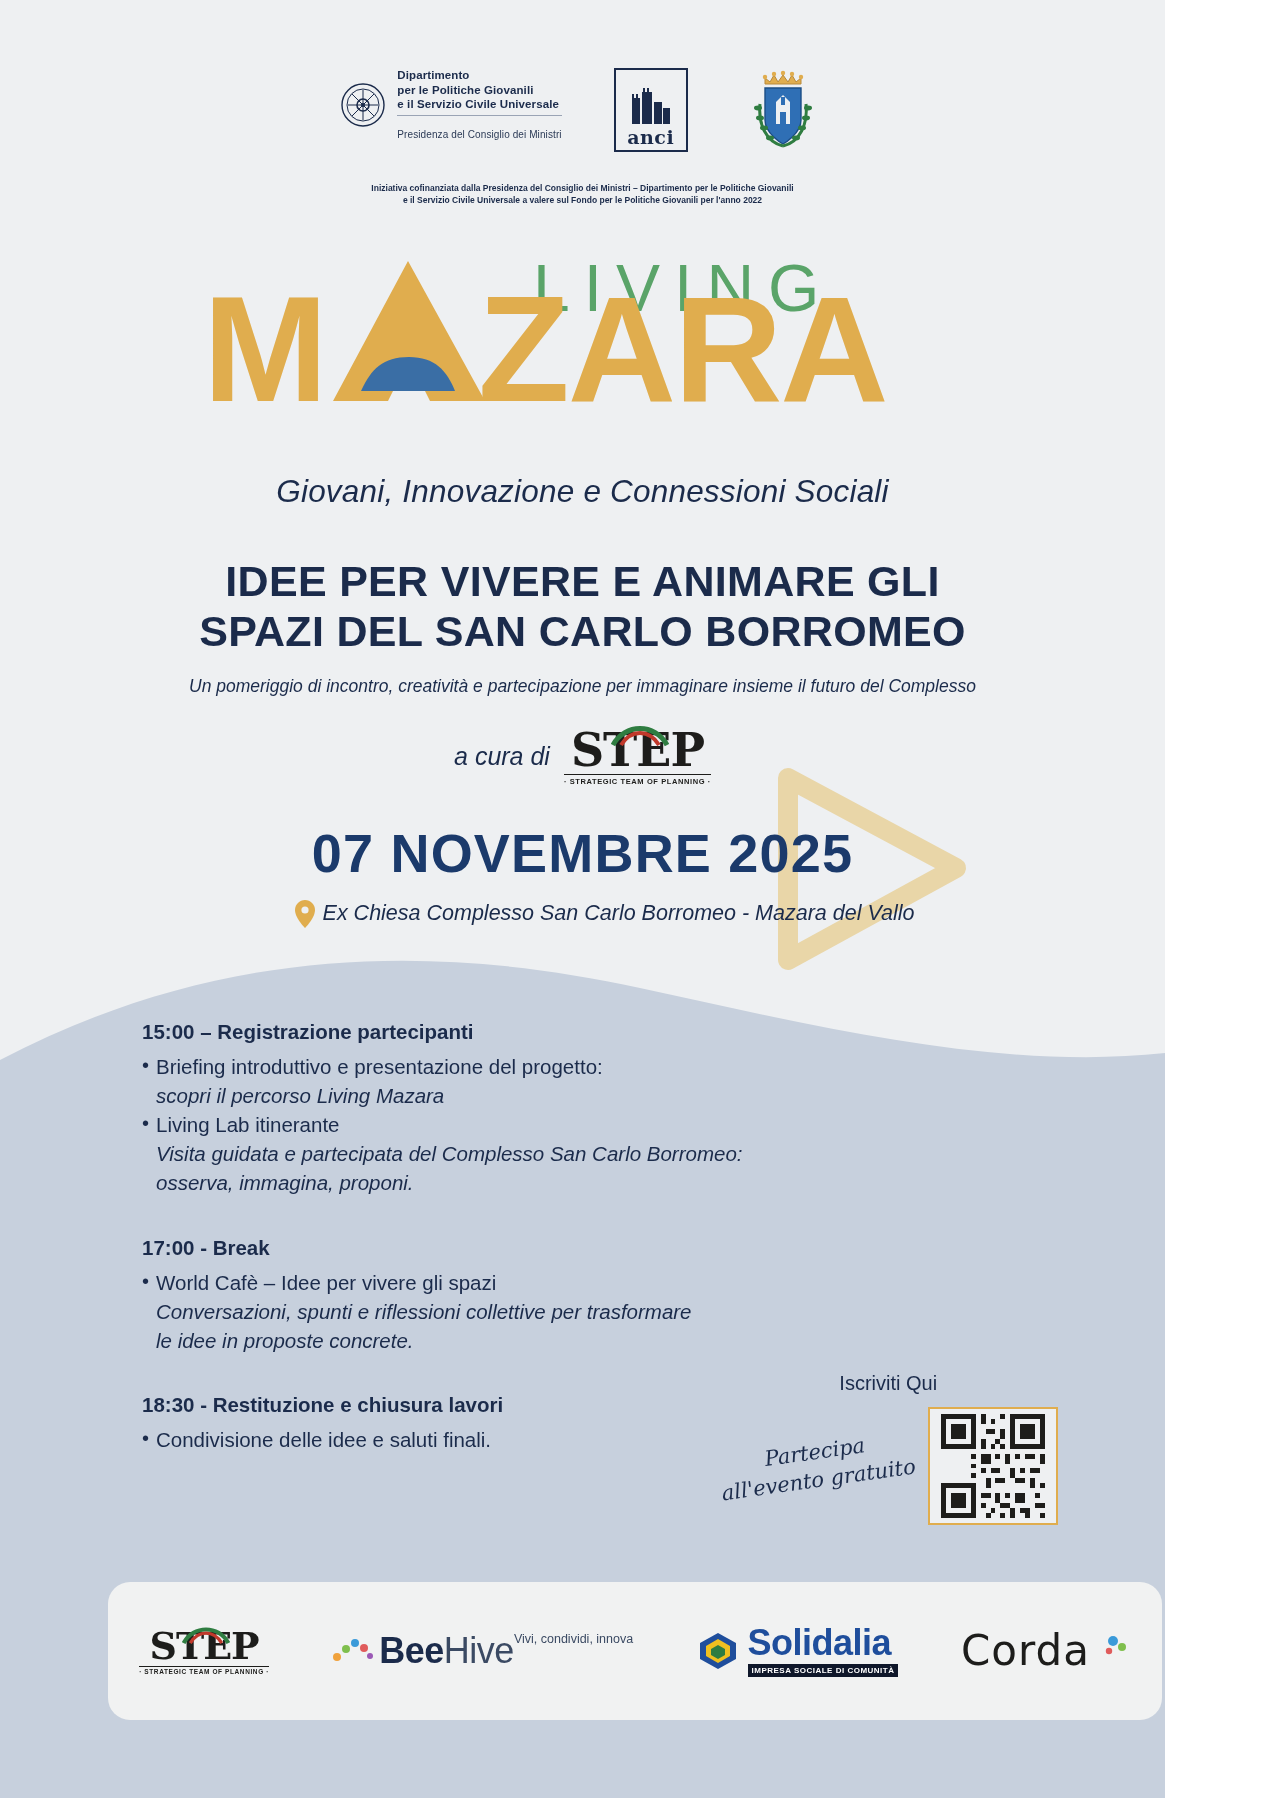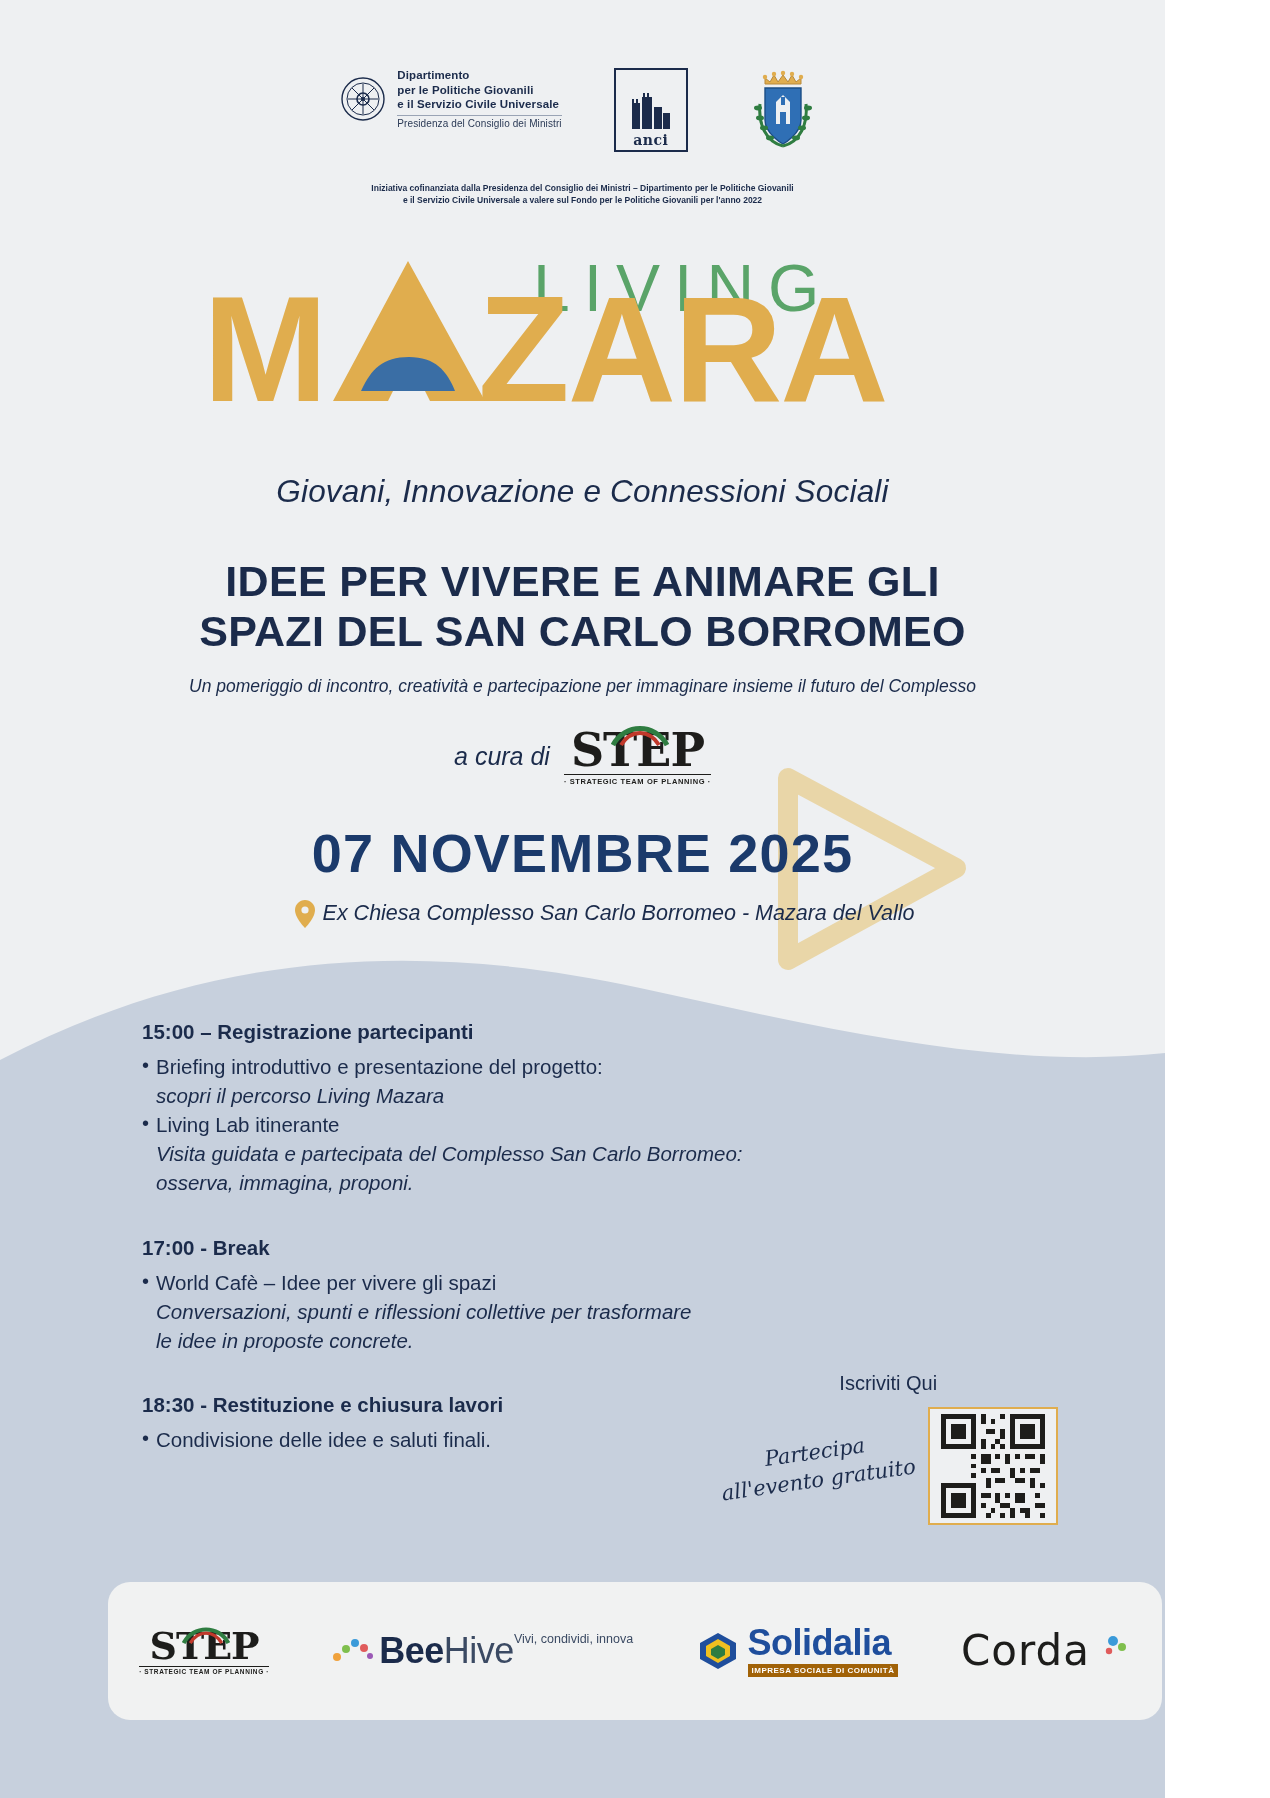--- a/index.html
+++ b/index.html
@@ -51,33 +51,33 @@
     color: #1b2b4b;
     font-weight: 700;
     letter-spacing: .1px;
   }
   .dip-text .sub {
     font-weight: 400;
     font-size: 10px;
     color: #2b3a56;
     border-top: 1px solid #9aa4b5;
     margin-top: 3px;
-    padding-top: 2px;
+    padding-top: 13px;
   }
   .anci-box {
     width: 74px; height: 84px;
     border: 2px solid #1b2b4b;
     display: flex; flex-direction: column;
     align-items: center; justify-content: flex-end;
     padding-bottom: 3px;
   }
   .anci-word {
     font-family: "DejaVu Serif", serif;
     font-weight: 700;
-    font-size: 14px;
+    font-size: 19px;
     color: #1b2b4b;
     letter-spacing: .5px;
     line-height: 1;
   }
   .crest { width: 86px; height: 104px; }
 
   .cofin {
     position: relative;
     z-index: 3;
     text-align: center;
@@ -283,21 +283,21 @@
   .solidalia { display: flex; align-items: center; gap: 8px; }
   .sol-mark { width: 44px; height: 44px; }
   .sol-text { display: flex; flex-direction: column; }
   .sol-word {
     font-size: 36px; font-weight: 700; color: #1f4e9c;
     letter-spacing: -.5px; line-height: 1;
   }
   .sol-bar {
     margin-top: 3px;
     font-size: 8px; letter-spacing: .5px; font-weight: 700;
-    color: #ffffff; background: #a16207;
+    color: #ffffff; background: #0f172a;
     padding: 2px 4px; text-align: center;
   }
 
   .corda { display: flex; align-items: center; }
 
   .footer {
     position: absolute;
     left: 0; bottom: 38px;
     width: 100%;
     text-align: center;

